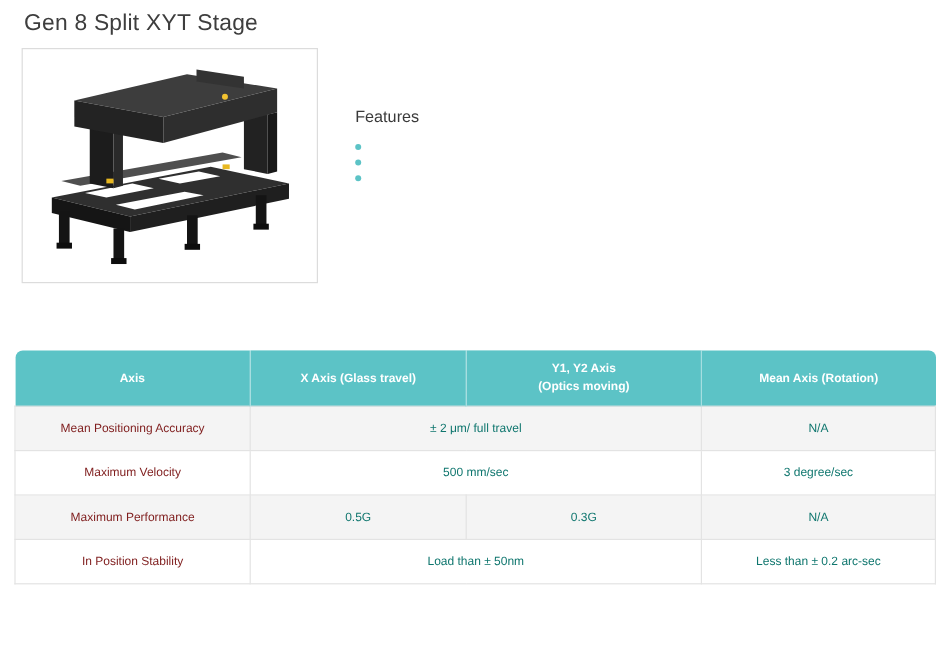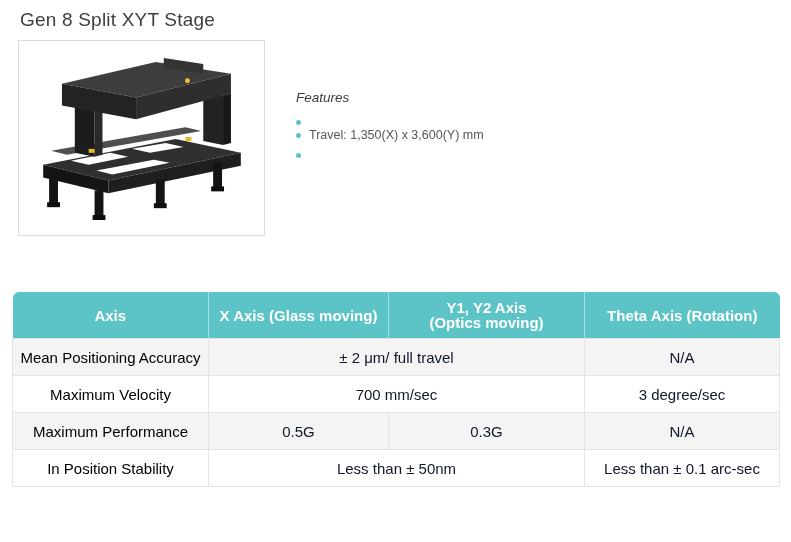--- a/index.html
+++ b/index.html
@@ -16,50 +16,50 @@
 
   .product-box {
     position:absolute; left:18px; top:40px; width:247px; height:196px;
     border:1px solid #dcdcdc; box-sizing:border-box;
     display:flex; align-items:center; justify-content:center; background:#fff;
   }
 
   .features {
     position:absolute; left:296px; top:90px; width:440px;
   }
-  .features-heading { font-size:13.5px; color:#3a3a3a; margin:0 0 7px 0;font-style:italic; }
+  .features-heading { font-size:13.5px; color:#3a3a3a; margin:0 0 7px 0; }
   .feature-item { display:flex; align-items:flex-start; font-size:12.5px; color:#565656; line-height:20px; }
   .bullet {
     flex:none; width:5px; height:5px; border-radius:50%;
     margin:8px 8px 0 0; background:#5cc3c6;
   }
 
   .section-heading {
     position:absolute; left:14px; top:264px;
     font-size:13.5px; color:#383838;
   }
 
   table.spec-table {
     position:absolute; left:12px; top:292px; width:767px;
-    border-collapse:collapse; table-layout:fixed; font-size:15px;
+    border-collapse:collapse; table-layout:fixed; font-size:10px;
   }
   .spec-table th {
     background:#5cc3c6; color:#ffffff; font-weight:bold;
     height:46px; text-align:center; vertical-align:middle;
     white-space:pre-line; line-height:15px;
     border-left:1px solid rgba(255,255,255,.45);
     padding:0 4px;
   }
   .spec-table th:first-child { border-left:none; border-top-left-radius:6px; }
   .spec-table th:last-child  { border-top-right-radius:6px; }
   .spec-table td {
     height:36px; text-align:center; vertical-align:middle;
-    border:1px solid #e3e3e3; color:#0f172a; padding:0 4px;
+    border:1px solid #e3e3e3; color:#0f766e; padding:0 4px;
   }
-  .spec-table td.label-cell { color:#000000; }
+  .spec-table td.label-cell { color:#7f1d1d; }
   .spec-table tbody tr:nth-child(odd)  { background:#f4f4f4; }
   .spec-table tbody tr:nth-child(even) { background:#ffffff; }
 </style>
 </head>
 <body>
 
 <div class="page">
 
   <div class="page-title">Gen 8 Split XYT Stage</div>
 
@@ -100,62 +100,61 @@
     </svg>
   </div>
 
   <div class="features">
     <div class="features-heading">Features</div>
     <div class="feature-item">
       <span class="bullet"></span>
     </div>
     <div class="feature-item">
       <span class="bullet"></span>
-      <span>Travel: 1,350(X) x 3,600(Y) mm</span>
     </div>
     <div class="feature-item">
       <span class="bullet"></span>
     </div>
   </div>
 
 
   <table class="spec-table">
     <colgroup>
       <col style="width:196px">
         <col style="width:180px">
         <col style="width:196px">
         <col style="width:195px">
     </colgroup>
     <thead>
       <tr>
         <th>Axis</th>
-        <th>X Axis (Glass moving)</th>
+        <th>X Axis (Glass travel)</th>
         <th>Y1, Y2 Axis
 (Optics moving)</th>
-        <th>Theta Axis (Rotation)</th>
+        <th>Mean Axis (Rotation)</th>
       </tr>
     </thead>
     <tbody>
       <tr>
         <td class="label-cell">Mean Positioning Accuracy</td>
         <td colspan="2">± 2 μm/ full travel</td>
         <td>N/A</td>
       </tr>
       <tr>
         <td class="label-cell">Maximum Velocity</td>
-        <td colspan="2">700 mm/sec</td>
+        <td colspan="2">500 mm/sec</td>
         <td>3 degree/sec</td>
       </tr>
       <tr>
         <td class="label-cell">Maximum Performance</td>
         <td>0.5G</td>
         <td>0.3G</td>
         <td>N/A</td>
       </tr>
       <tr>
         <td class="label-cell">In Position Stability</td>
-        <td colspan="2">Less than ± 50nm</td>
-        <td>Less than ± 0.1 arc-sec</td>
+        <td colspan="2">Load than ± 50nm</td>
+        <td>Less than ± 0.2 arc-sec</td>
       </tr>
     </tbody>
   </table>
 
 </div>
 
 </body></html>

